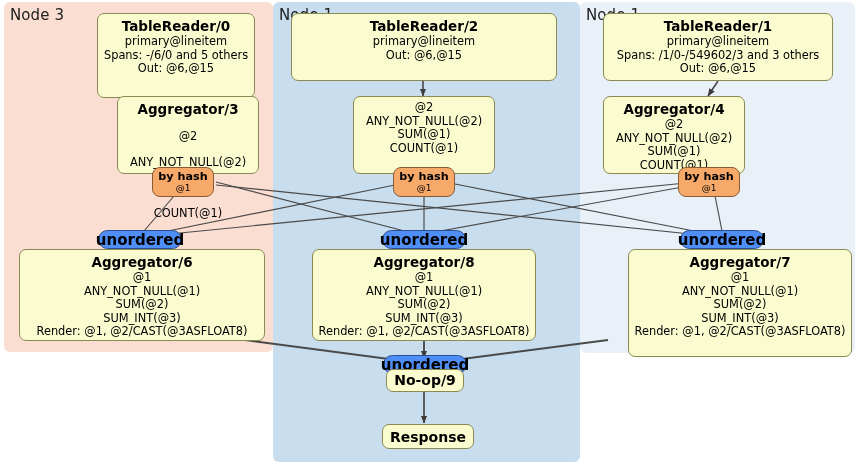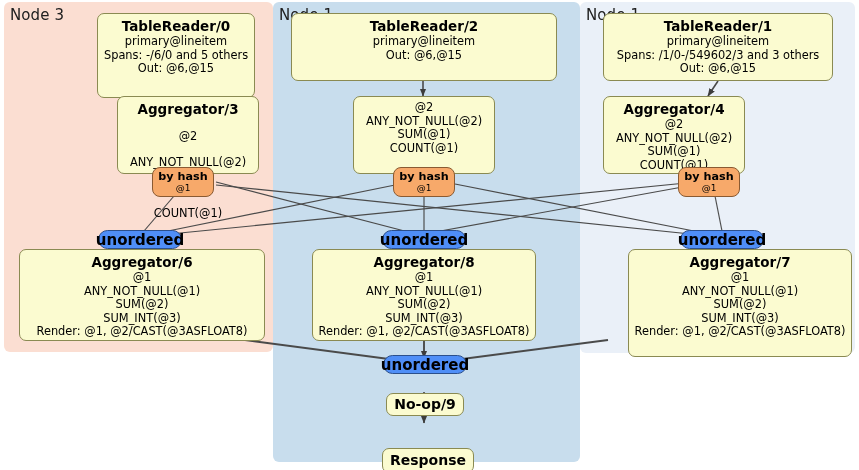--- a/index.html
+++ b/index.html
@@ -26,21 +26,21 @@
     border-radius:7px;box-sizing:border-box;
     display:flex;flex-direction:column;align-items:center;justify-content:flex-start;
     padding:4px 6px 3px 6px;color:#000;
   }
   .pbox .ttl{
     font-weight:bold;font-size:13.5px;line-height:17px;white-space:nowrap;
   }
   .pbox .ln{
     font-size:11.4px;line-height:13.6px;white-space:nowrap;
   }
-  .pbox.compact{justify-content:center;padding:2px 6px;margin-top:24px;}
+  .pbox.compact{justify-content:flex-end;padding:2px 6px;}
   .pbox.compact .ttl{font-size:14px;}
 
   
   .hashbadge{
     position:absolute;background:#f7a96a;border:1.2px solid #8a5a32;
     border-radius:8px;box-sizing:border-box;
     display:flex;flex-direction:column;align-items:center;justify-content:center;
     color:#000;
   }
   .hashbadge .h1{font-weight:bold;font-size:11.2px;line-height:12px;}

